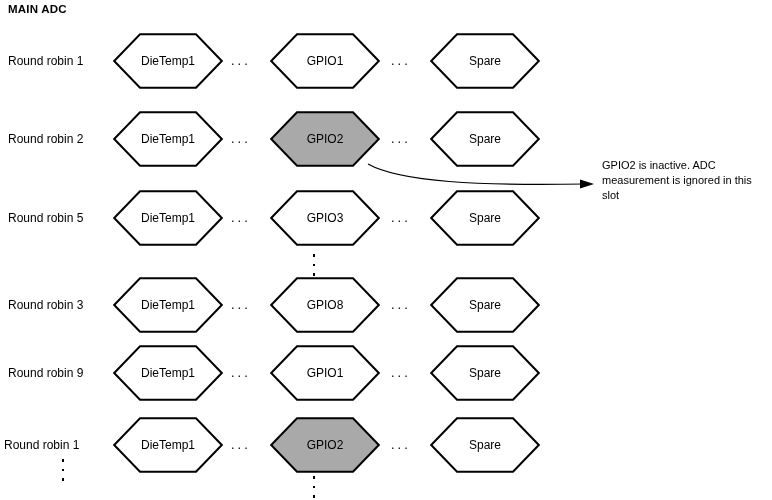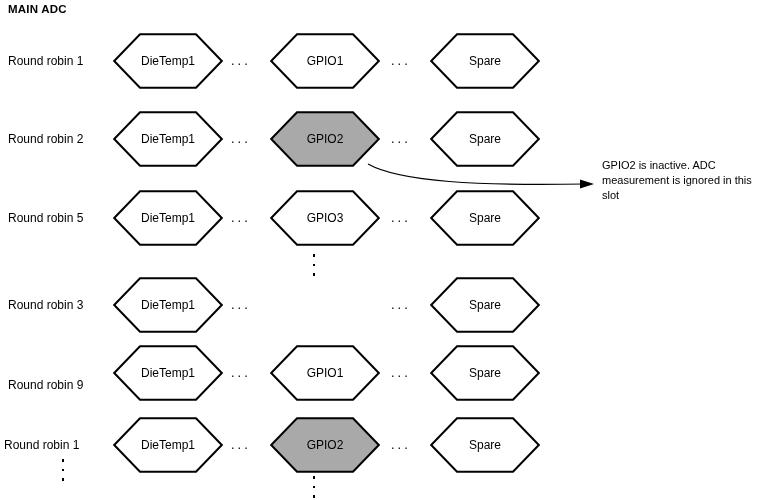--- a/index.html
+++ b/index.html
@@ -184,29 +184,35 @@
 
   <div class="row-label" style="left:8px; top:298px;">Round robin 3</div>
 
   <div class="hex-wrap" style="left:113px; top:277px;">
     <svg class="hex-svg" viewBox="0 0 110 56">
       <polygon points="27,1.2 83,1.2 108.8,28 83,54.8 27,54.8 1.2,28" fill="#ffffff" stroke="#000000" stroke-width="2.0"></polygon>
     </svg>
     <div class="hex-label">DieTemp1</div>
   </div>
   <div class="h-ellipsis" style="left:231px; top:298px;">...</div>
+  <div class="hex-wrap" style="left:270px; top:277px;">
+    <svg class="hex-svg" viewBox="0 0 110 56">
+      <polygon points="27,1.2 83,1.2 108.8,28 83,54.8 27,54.8 1.2,28" fill="#ffffff" stroke="#000000" stroke-width="2.0"></polygon>
+    </svg>
+    <div class="hex-label">GPIO8</div>
+  </div>
   <div class="h-ellipsis" style="left:391px; top:298px;">...</div>
   <div class="hex-wrap" style="left:430px; top:277px;">
     <svg class="hex-svg" viewBox="0 0 110 56">
       <polygon points="27,1.2 83,1.2 108.8,28 83,54.8 27,54.8 1.2,28" fill="#ffffff" stroke="#000000" stroke-width="2.0"></polygon>
     </svg>
     <div class="hex-label">Spare</div>
   </div>
 
-  <div class="row-label" style="left:8px; top:366px;margin-top:12px;">Round robin 9</div>
+  <div class="row-label" style="left:8px; top:366px;">Round robin 9</div>
 
   <div class="hex-wrap" style="left:113px; top:345px;">
     <svg class="hex-svg" viewBox="0 0 110 56">
       <polygon points="27,1.2 83,1.2 108.8,28 83,54.8 27,54.8 1.2,28" fill="#ffffff" stroke="#000000" stroke-width="2.0"></polygon>
     </svg>
     <div class="hex-label">DieTemp1</div>
   </div>
   <div class="h-ellipsis" style="left:231px; top:366px;">...</div>
   <div class="hex-wrap" style="left:270px; top:345px;">
     <svg class="hex-svg" viewBox="0 0 110 56">

